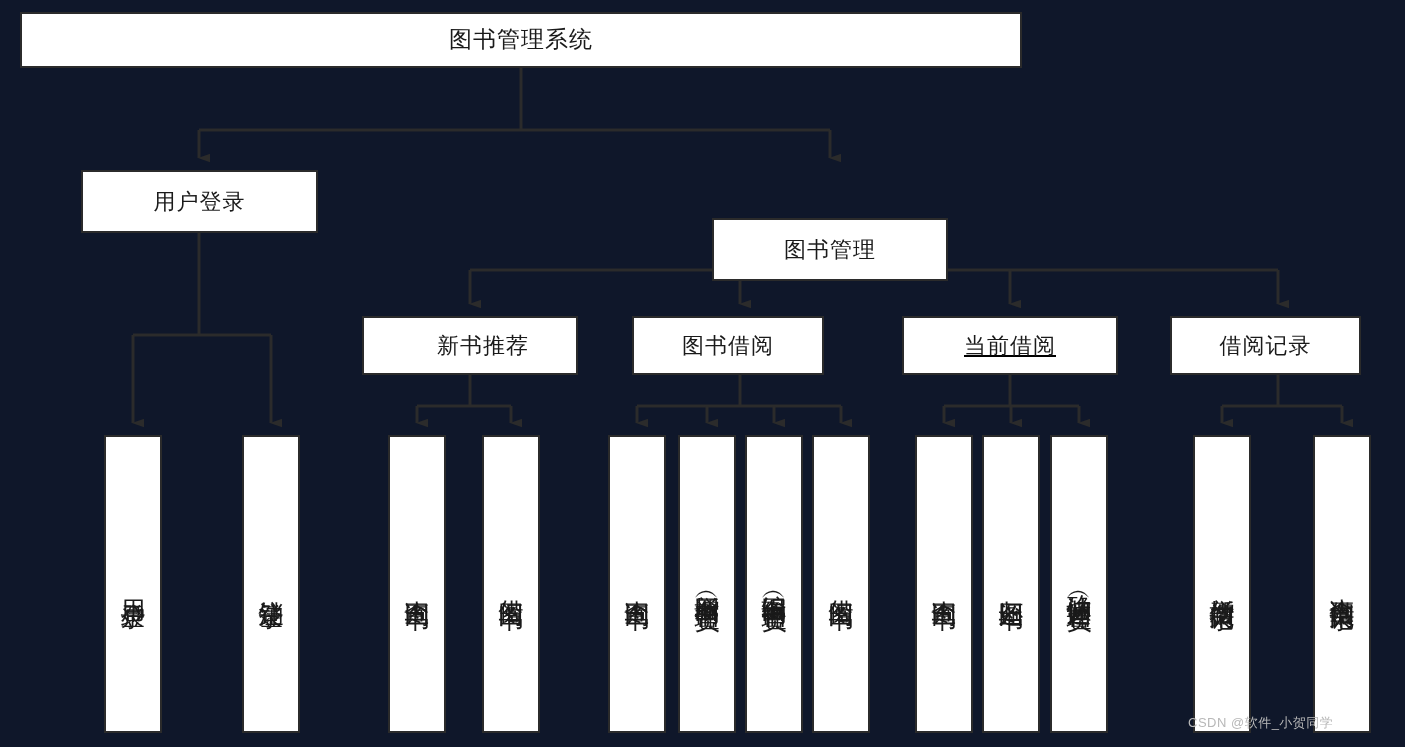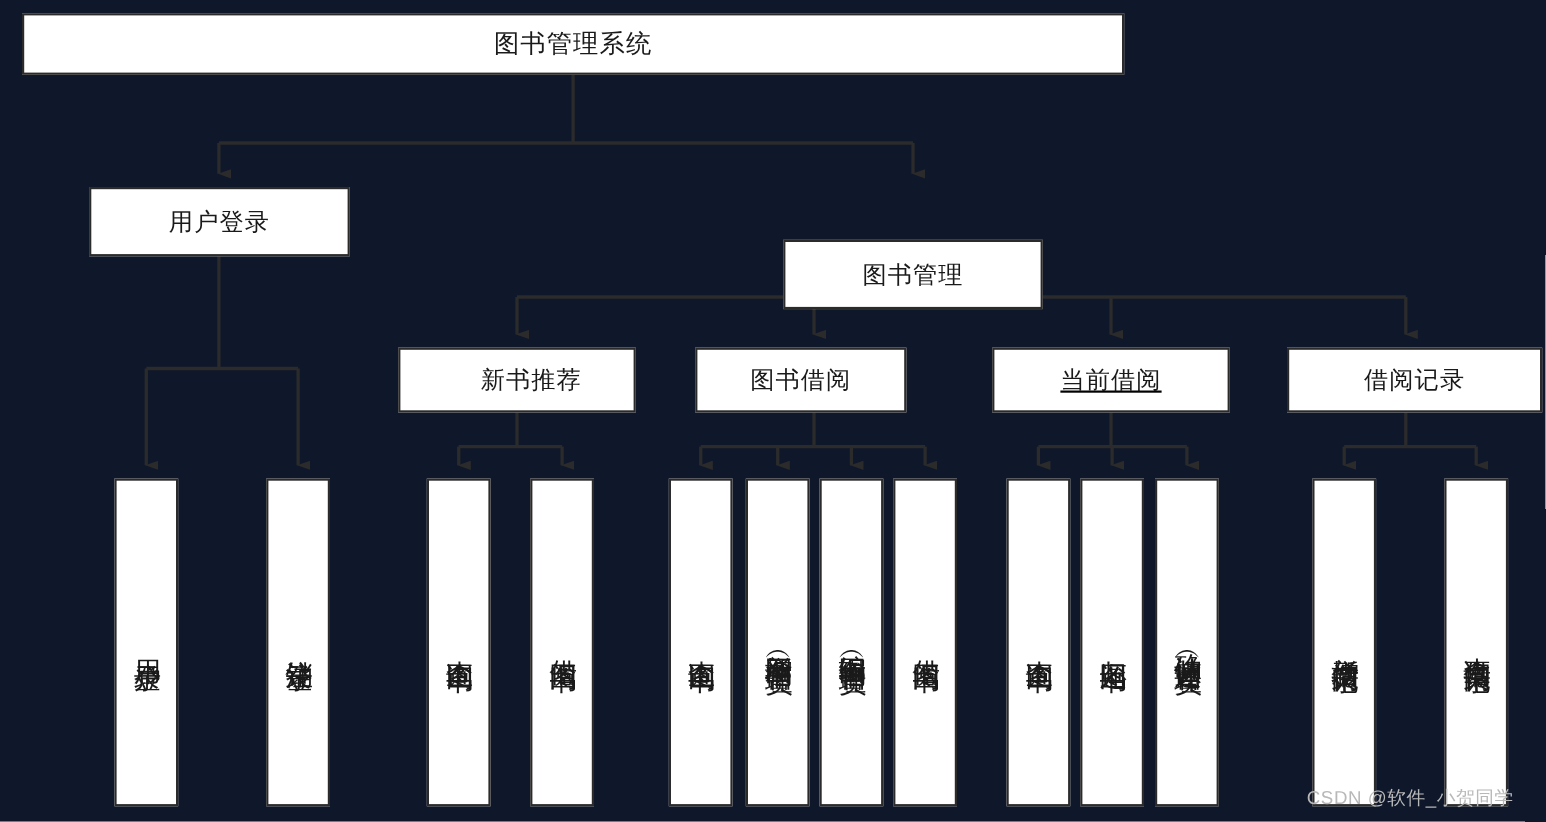--- a/index.html
+++ b/index.html
@@ -59,21 +59,21 @@
     text-orientation: upright;
     font-size: 25px;
     letter-spacing: 2px;
     line-height: 1;
     white-space: nowrap;
   }
   .watermark {
     position: absolute;
     left: 1188px;
     top: 714px;
-    font-size: 17px;
+    font-size: 13px;
     color: #b8b8b8;
     letter-spacing: 0.5px;
     white-space: nowrap;
     z-index: 3;
     font-family: "Liberation Sans", "DejaVu Sans", sans-serif;
   }
 </style>
 </head>
 <body>
 
@@ -142,21 +142,21 @@
 
   <div class="node horiz" style="left:362px; top:316px; width:216px; height:59px;padding-left:26px;">
     <span class="label">新书推荐</span>
   </div>
   <div class="node horiz" style="left:632px; top:316px; width:192px; height:59px;">
     <span class="label">图书借阅</span>
   </div>
   <div class="node horiz" style="left:902px; top:316px; width:216px; height:59px;text-decoration:underline;">
     <span class="label">当前借阅</span>
   </div>
-  <div class="node horiz" style="left:1170px; top:316px; width:232px; height:59px;">
+  <div class="node horiz" style="left:1170px; top:316px; width:191px; height:59px;">
     <span class="label">借阅记录</span>
   </div>
 
   <div class="node vert" style="left:104px; top:435px; width:58px; height:298px;">
     <span class="label">用户登录</span>
   </div>
   <div class="node vert" style="left:242px; top:435px; width:58px; height:298px;">
     <span class="label">注销登录</span>
   </div>
   <div class="node vert" style="left:388px; top:435px; width:58px; height:298px;">

